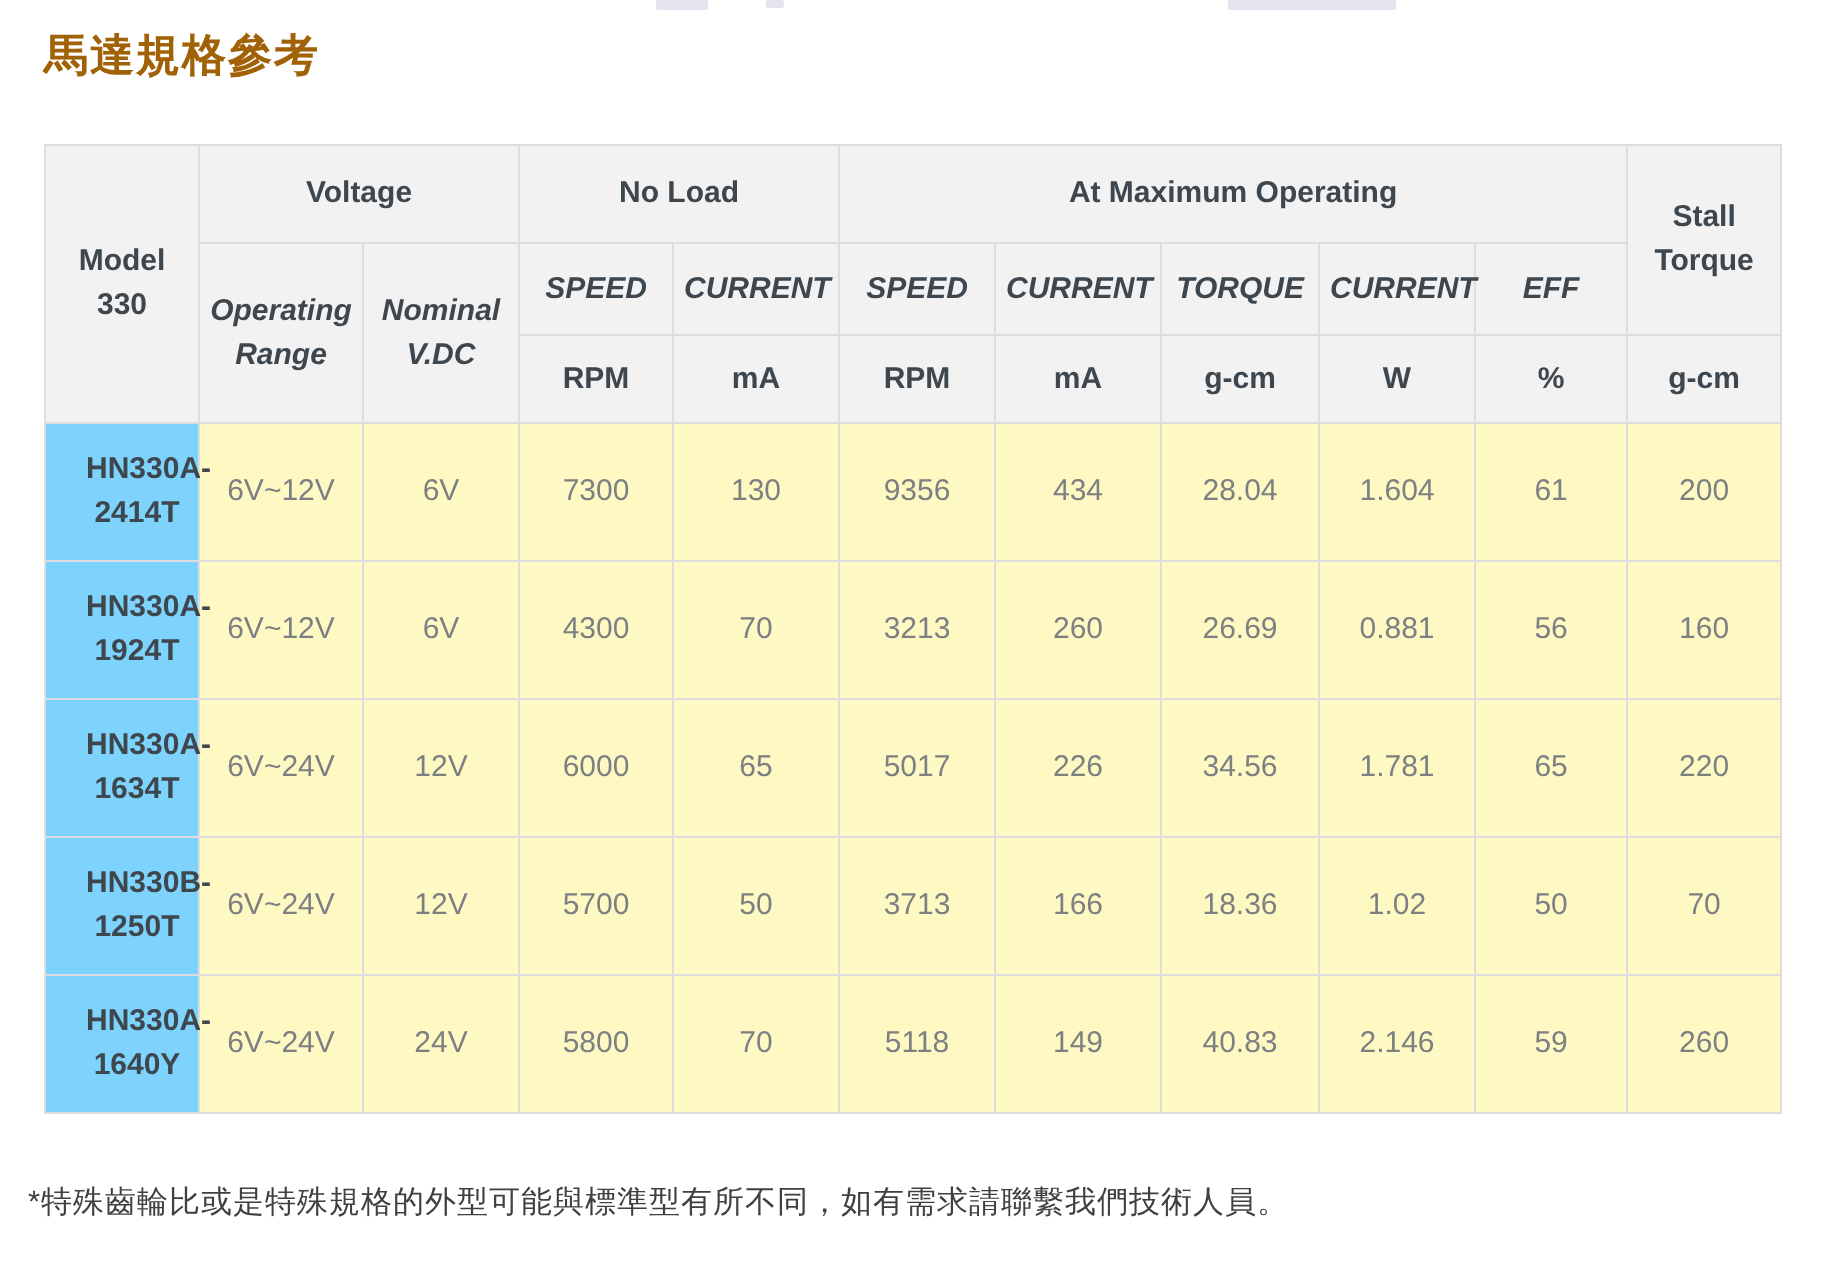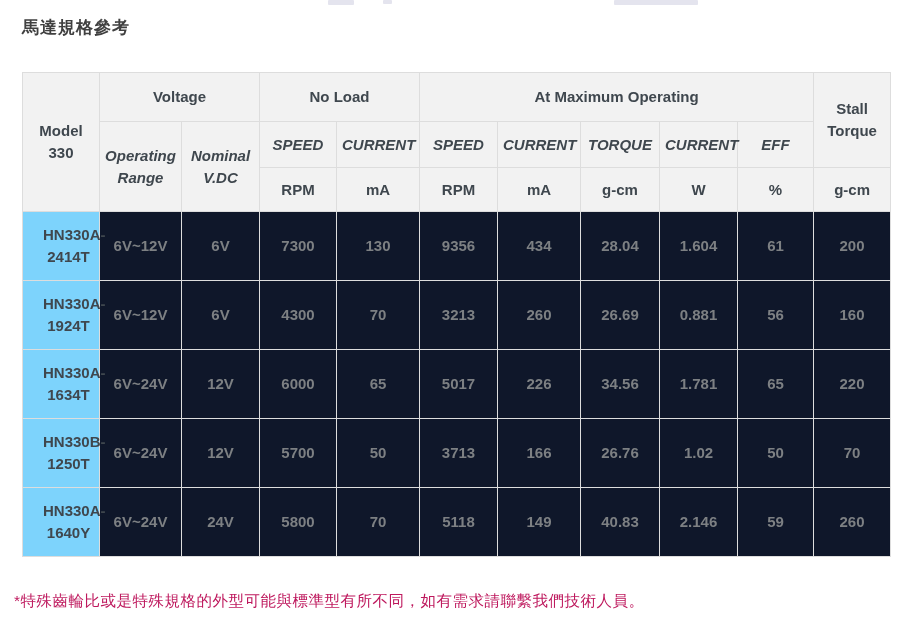--- a/index.html
+++ b/index.html
@@ -19,25 +19,25 @@
     top: 0;
     background: #cdcde0;
     opacity: 0.55;
     border-radius: 1px;
   }
   .frag-a { left: 328px; width: 26px; height: 5px; }
   .frag-b { left: 383px; width: 9px;  height: 4px; }
   .frag-c { left: 614px; width: 84px; height: 5px; }
   .page-title {
     margin: 17px 0 0 22px;
-    font-size: 17px;
+    font-size: 22px;
     line-height: 22px;
     font-weight: 700;
     letter-spacing: 1px;
-    color: #404040;
+    color: #a16207;
   }
   table.spec {
     border-collapse: collapse;
     table-layout: fixed;
     width: 868px;
     margin: 33px 0 0 22px;
   }
   table.spec th, table.spec td {
     border: 1px solid #dddddd;
     text-align: center;
@@ -52,32 +52,32 @@
     color: #3f474e;
     font-weight: 600;
   }
   table.spec tbody th {
     background: #7dd3fc;
     color: #3f474e;
     font-weight: 600;
     padding-left: 20px;
   }
   table.spec tbody td {
-    background: #0f172a;
+    background: #fef9c3;
     color: #7d8083;
-    font-weight: 700;
+    font-weight: 400;
   }
   tr.hr1 { height: 49px; }
   tr.hr2 { height: 46px; font-style: italic; }
   tr.hr3 { height: 44px; }
   tbody tr.data-row { height: 69px; }
   .footnote {
     margin: 34px 0 0 14px;
     font-size: 15.5px;
-    color: #be185d;
+    color: #404040;
     letter-spacing: 0.5px;
   }
 </style>
 </head>
 <body>
 
 <div class="frag frag-a"></div>
 <div class="frag frag-b"></div>
 <div class="frag frag-c"></div>
 
@@ -168,21 +168,21 @@
       <td>220</td>
     </tr>
     <tr class="data-row">
       <th>HN330B-1250T</th>
       <td>6V~24V</td>
       <td>12V</td>
       <td>5700</td>
       <td>50</td>
       <td>3713</td>
       <td>166</td>
-      <td>26.76</td>
+      <td>18.36</td>
       <td>1.02</td>
       <td>50</td>
       <td>70</td>
     </tr>
     <tr class="data-row">
       <th>HN330A-1640Y</th>
       <td>6V~24V</td>
       <td>24V</td>
       <td>5800</td>
       <td>70</td>

